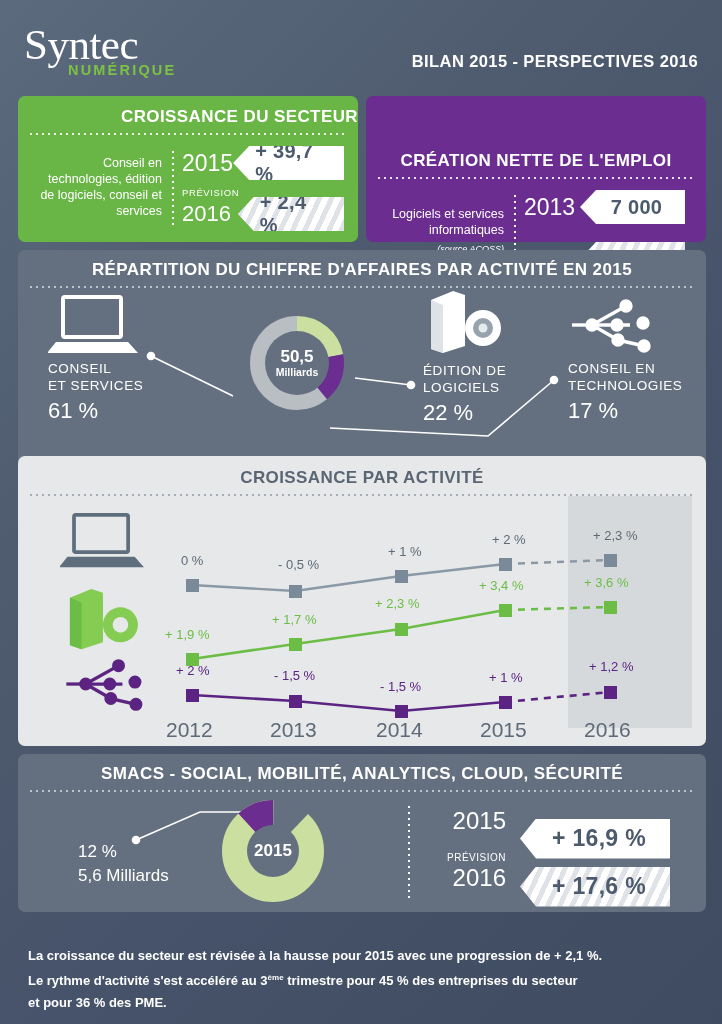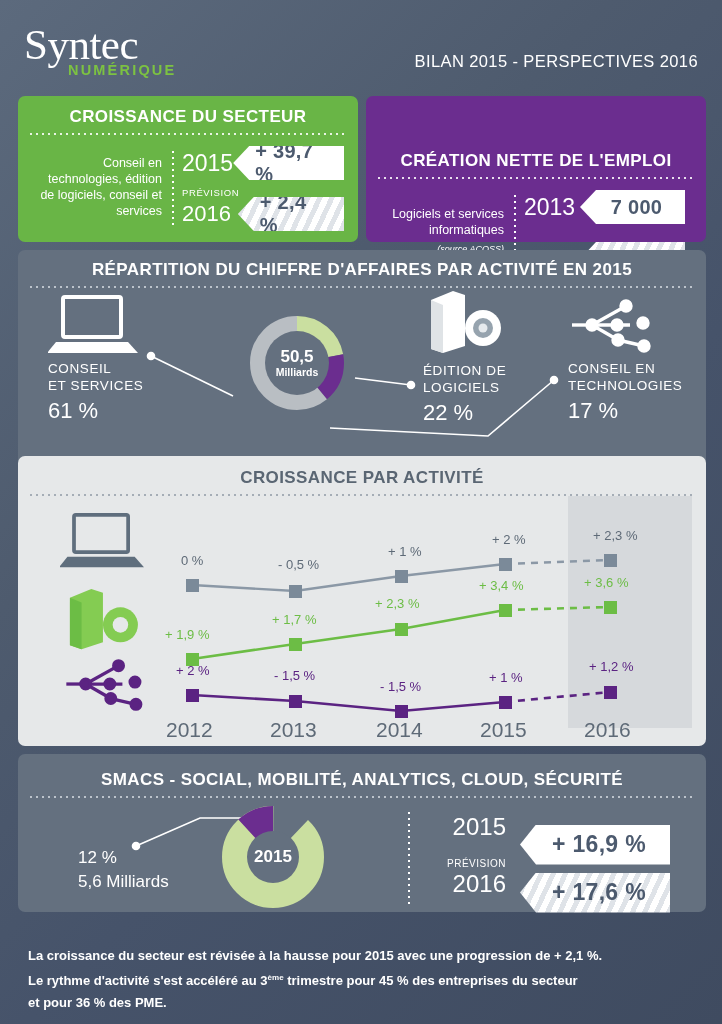--- a/index.html
+++ b/index.html
@@ -14,36 +14,36 @@
   .logo { position:absolute; left:24px; top:24px; }
   .logo .word {
     font-family:"Liberation Serif", serif; font-size:43px; line-height:42px;
     color:#ffffff; letter-spacing:-0.5px; font-weight:400;
   }
   .logo .sub {
     font-family:"Liberation Sans", sans-serif; font-size:14.5px; letter-spacing:2.2px;
     color:#7cc242; font-weight:700; margin-top:-4px; margin-left:44px;
   }
   .headline {
-    position:absolute; right:24px; top:52px; font-size:16.5px; font-weight:400;
+    position:absolute; right:24px; top:52px; font-size:16.5px; font-weight:700;
     letter-spacing:0.4px; color:#ffffff;
   }
   
   .panel { position:absolute; border-radius:7px; }
   .panel-title {
     text-align:center; font-weight:700; letter-spacing:0.4px;
   }
   .dotline {
     height:2px; margin:6px 10px 0 10px;
     background-image: radial-gradient(circle, currentColor 40%, transparent 42%);
     background-size:6px 2px; background-repeat:repeat-x; opacity:.85;
   }
   
   #p-croissance { left:18px; top:96px; width:340px; height:146px; background:#69b546; }
-  #p-croissance .panel-title { color:#fff; font-size:17px; padding-top:11px; }
+  #p-croissance .panel-title { color:#fff; font-size:17px; padding-top:11px;text-align:right; }
   #p-croissance .dotline { color:#ffffff; }
   .p1-body { display:flex; padding:8px 14px 0 14px; height:96px; }
   .p1-left {
     flex:0 0 140px; text-align:right; padding-right:10px; font-size:12.5px;
     line-height:16px; color:#ffffff; align-self:center;
   }
   .vdots {
     width:2px; align-self:stretch; margin:6px 0 4px 0;
     background-image: radial-gradient(circle, #ffffff 40%, transparent 42%);
     background-size:2px 6px; background-repeat:repeat-y;
@@ -92,21 +92,21 @@
   #p-activite .dotline { color:#9aa3ad; }
   .act-body { position:relative; height:240px; }
   .col2016 { position:absolute; left:550px; top:0; width:124px; height:232px; background:#d6d9dc; }
   .ptlabel { position:absolute; font-size:13px; white-space:nowrap; }
   .marker { position:absolute; width:13px; height:13px; }
   .yearlab { position:absolute; font-size:21px; color:#5e6a77; }
   .svgchart { position:absolute; left:0; top:0; width:688px; height:240px; }
   .acticon { position:absolute; }
   
   #p-smacs { left:18px; top:754px; width:688px; height:158px; background:#64707f; }
-  #p-smacs .panel-title { color:#fff; font-size:17px; padding-top:16px; }
+  #p-smacs .panel-title { color:#fff; font-size:17px; padding-top:10px; }
   #p-smacs .dotline { color:#cdd3da; }
   .smacs-body { position:relative; height:118px; }
   .smacs-left { position:absolute; left:60px; top:48px; font-size:17px; line-height:24px; color:#fff; }
   .smacs-donut { position:absolute; left:200px; top:4px; width:110px; height:110px; }
   .smacs-hole {
     position:absolute; left:29px; top:29px; width:52px; height:52px; border-radius:50%;
     background:#64707f; display:flex; align-items:center; justify-content:center;
     font-size:17px; font-weight:700; color:#fff;
   }
   .smacs-vdots {

